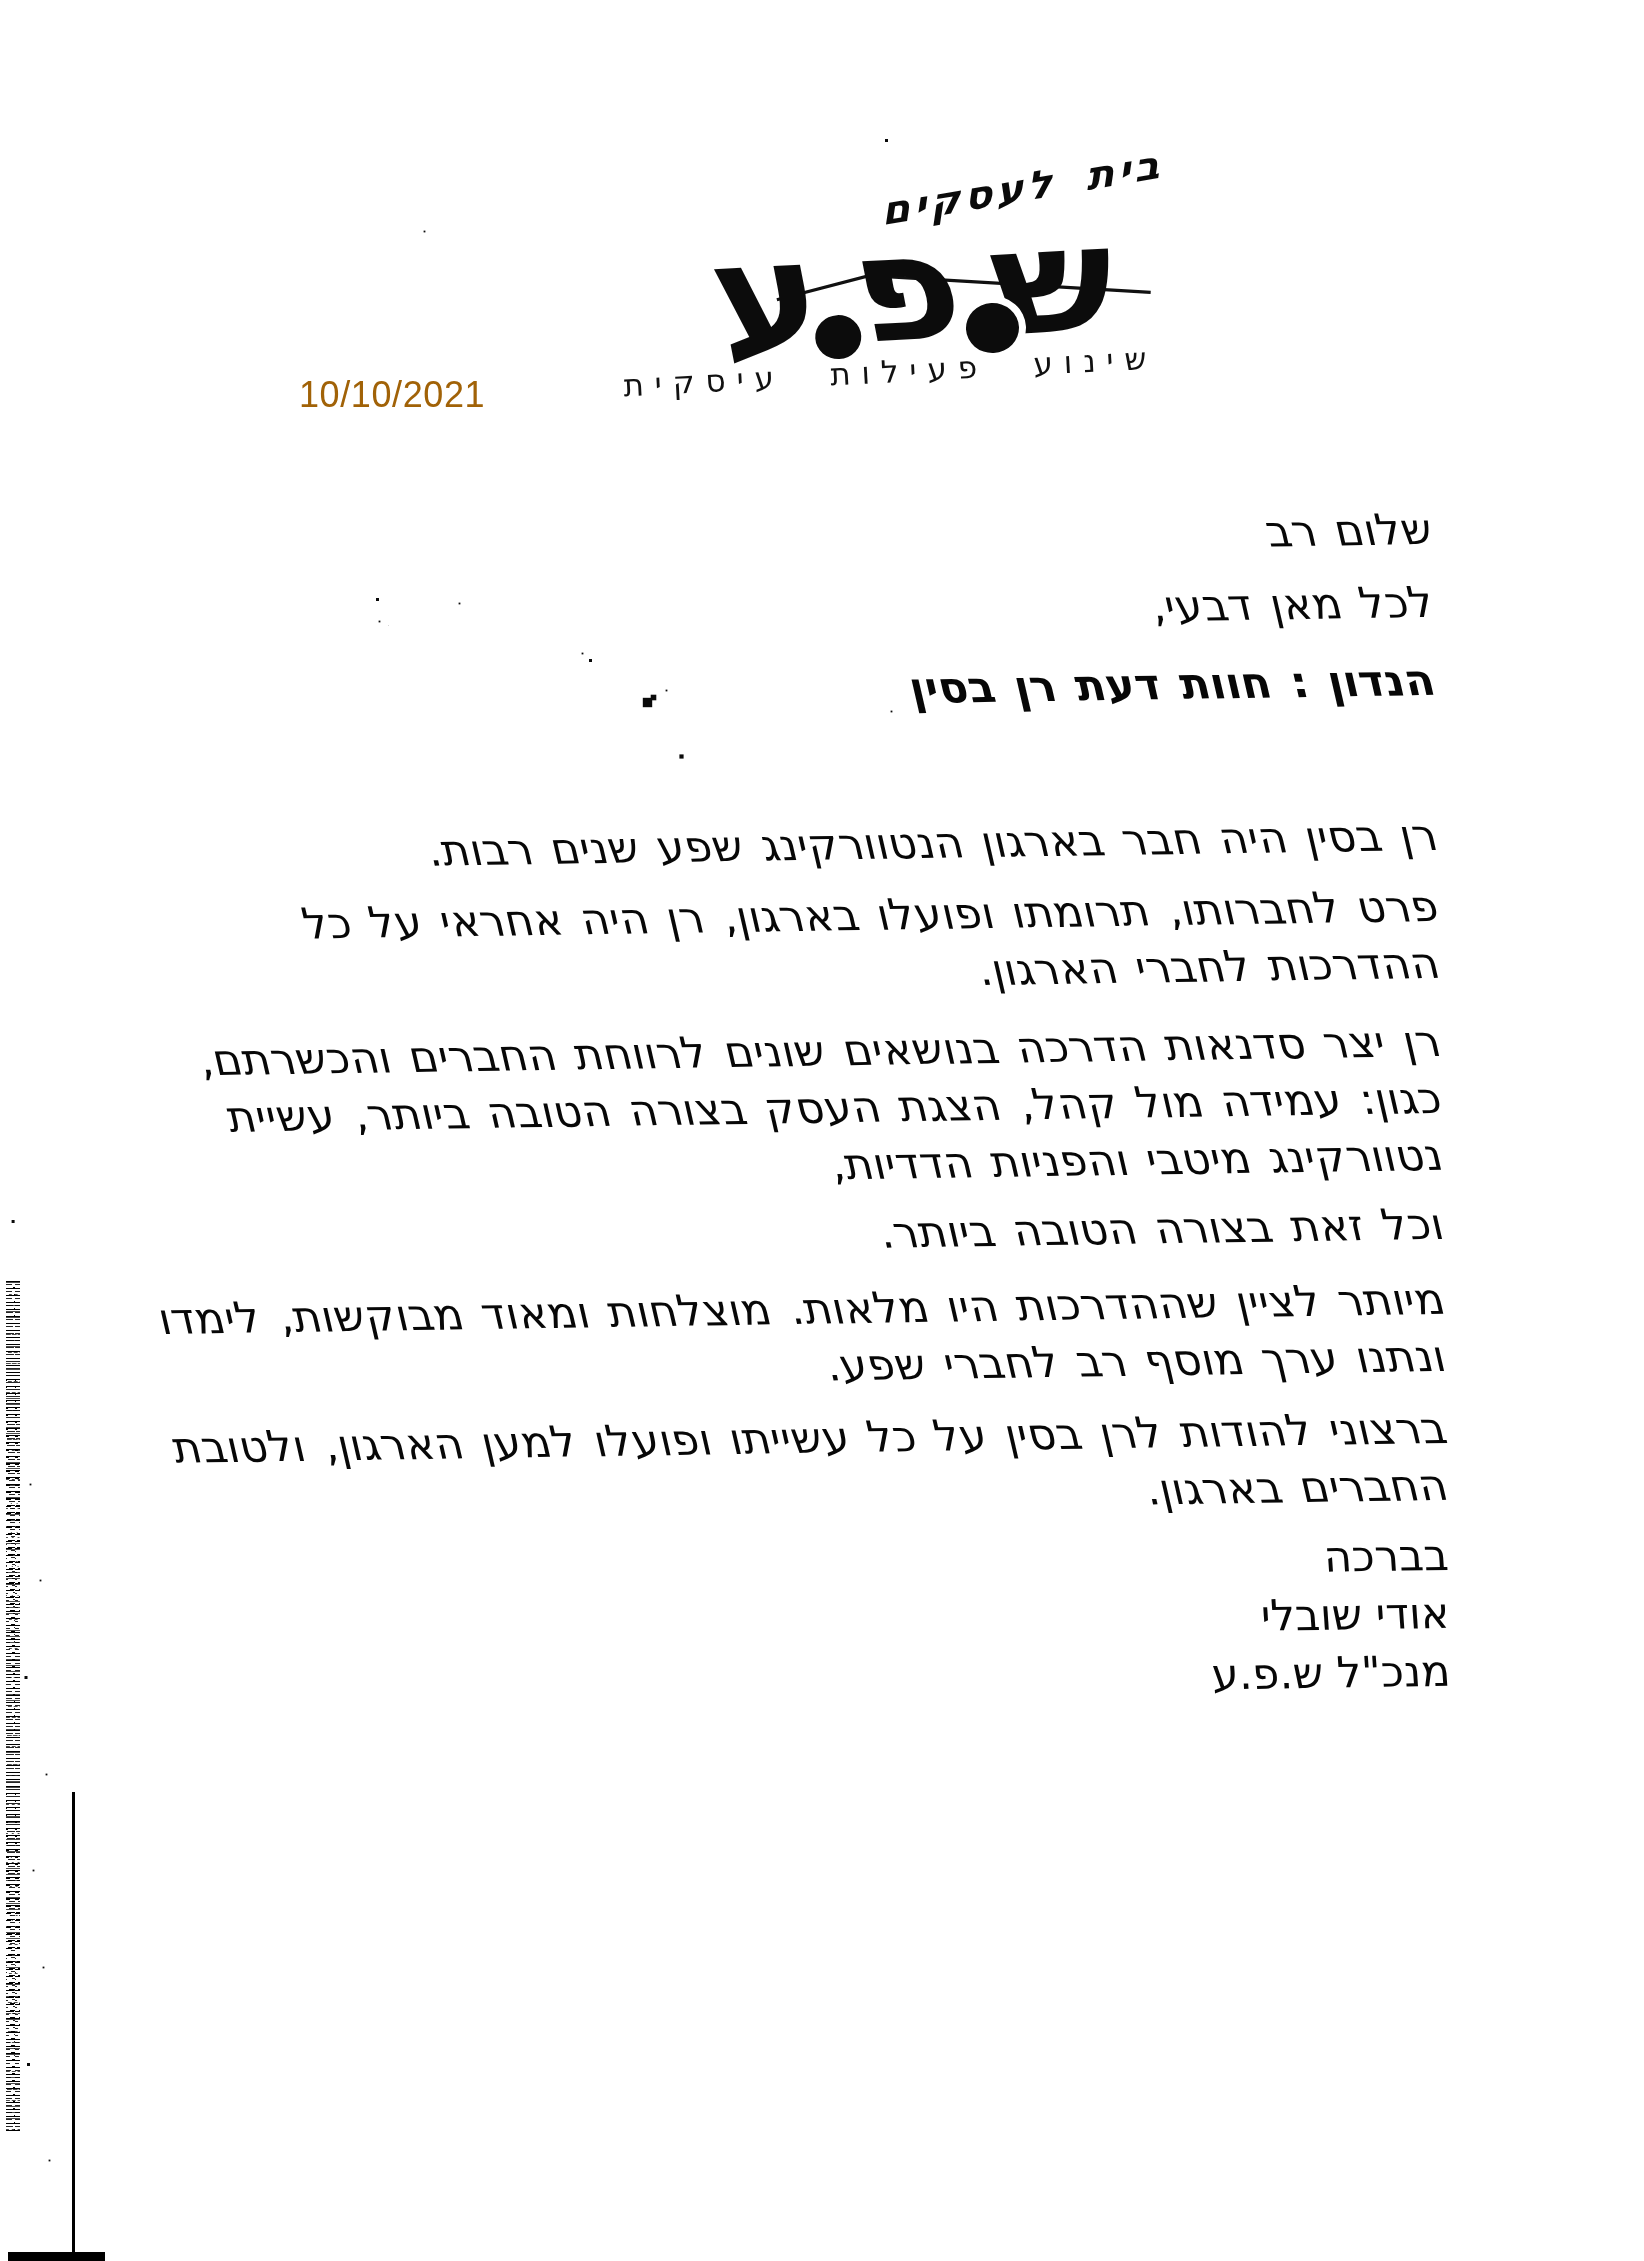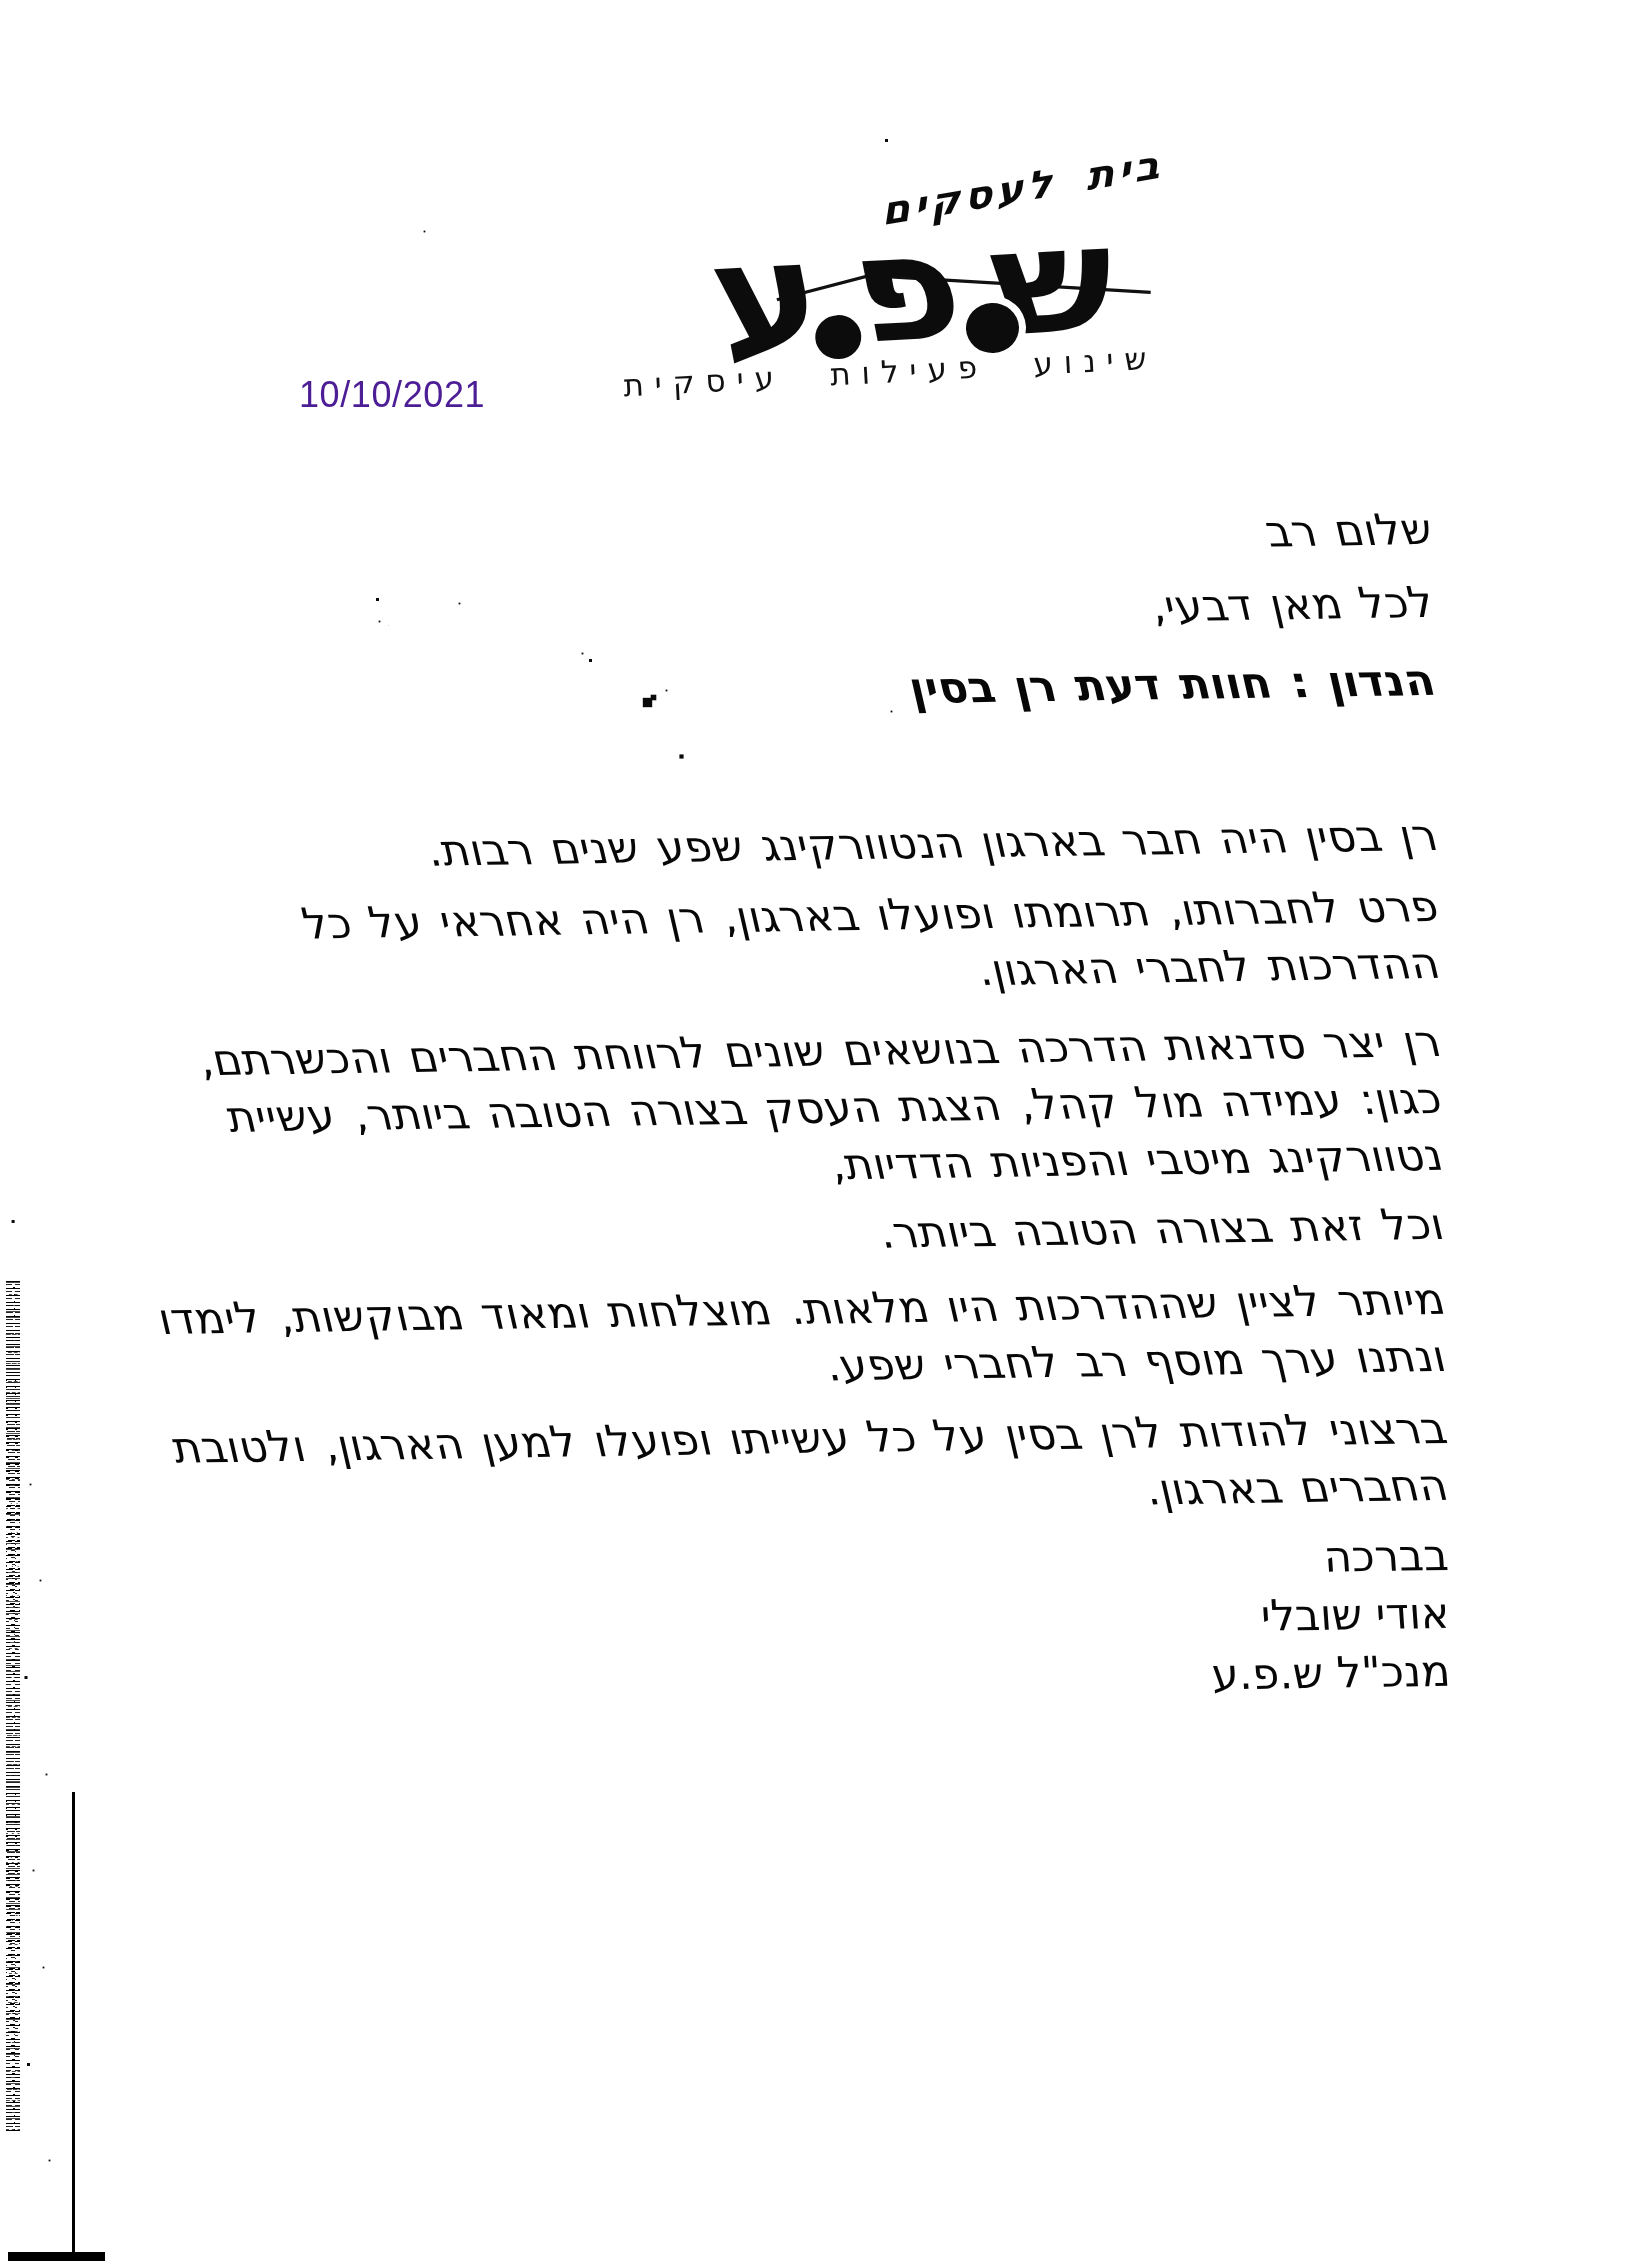--- a/index.html
+++ b/index.html
@@ -45,21 +45,21 @@
     position:absolute;left:22.6px;top:182px;width:480px;
     font-size:31px;letter-spacing:11px;word-spacing:24.5px;
     direction:rtl;text-align:center;white-space:nowrap;
     color:#111;
   }
 
   
   .date{
     position:absolute;left:299px;top:374px;
     font-family:"Liberation Sans",sans-serif;
-    font-size:36px;color:#4c1d95;letter-spacing:0.6px;
+    font-size:36px;color:#a16207;letter-spacing:0.6px;
   }
 
   
   .letter{
     position:absolute;top:0;right:220px;width:1134px;height:2261px;
     direction:rtl;text-align:right;
     transform:rotate(-0.9deg);transform-origin:100% 0;
     font-size:43px;
   }
   .block{position:absolute;right:0;width:1134px;}

